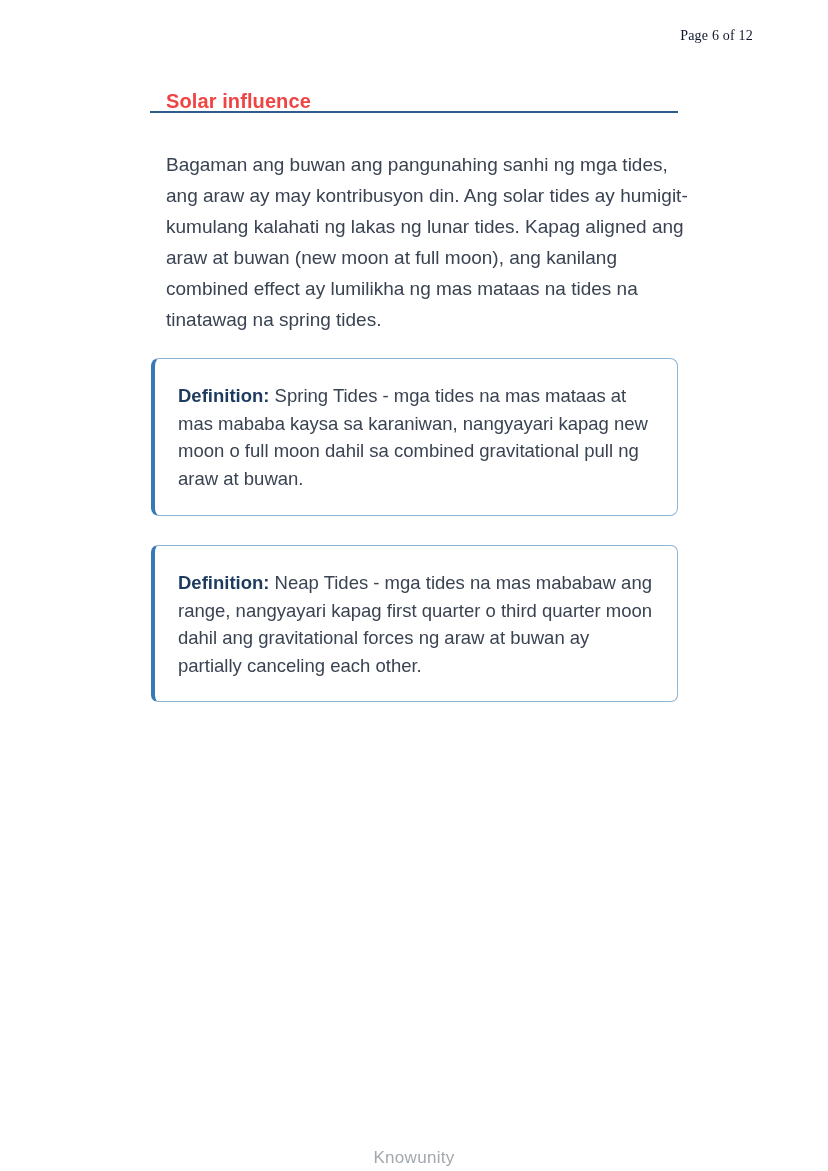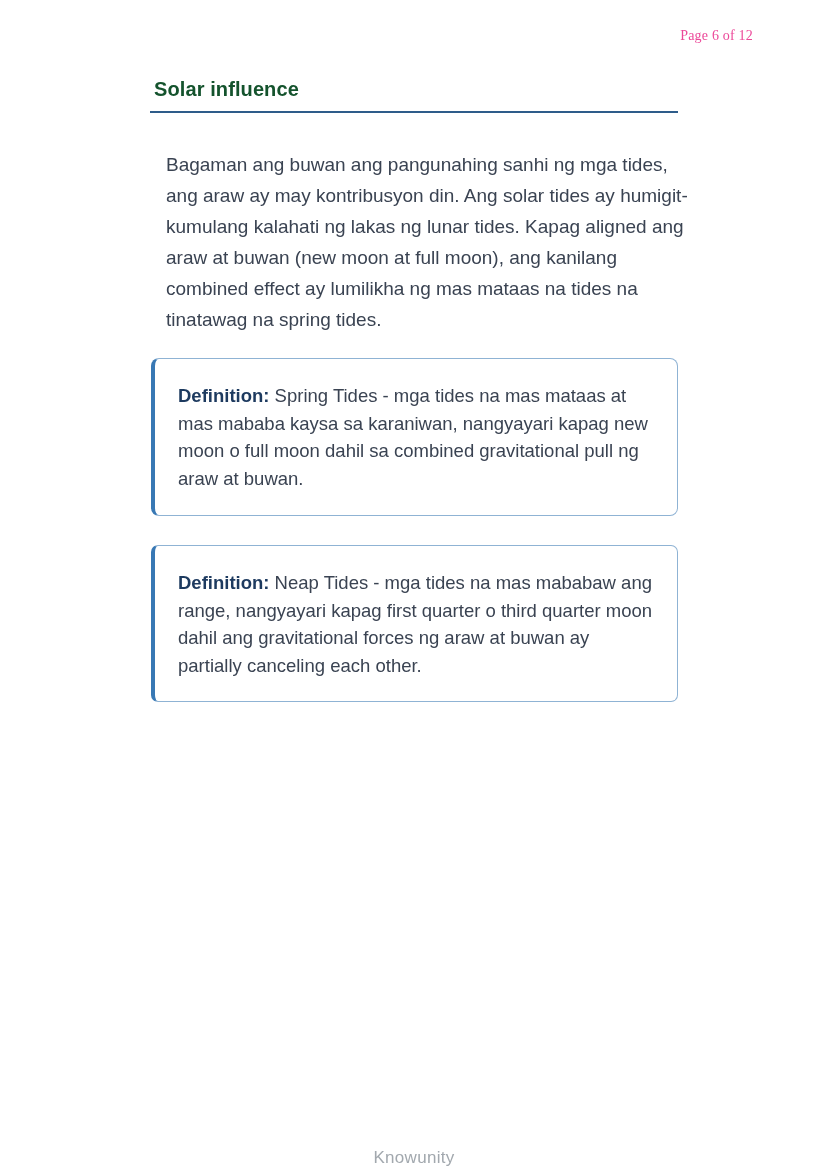--- a/index.html
+++ b/index.html
@@ -14,31 +14,31 @@
     background: #ffffff;
     font-family: "Liberation Sans", sans-serif;
     overflow: hidden;
   }
   .page-indicator {
     position: absolute;
     top: 28px;
     right: 75px;
     font-family: "Liberation Serif", serif;
     font-size: 14px;
-    color: #ec4899;
+    color: #0f172a;
     letter-spacing: 0.2px;
   }
   .section-title {
     position: absolute;
     left: 150px;
     top: 74px;
-    margin: 4px;
+    margin: 16px;
     font-size: 20px;
     font-weight: 700;
-    color: #14532d;
+    color: #ef4444;
     letter-spacing: 0.1px;
   }
   .title-rule {
     position: absolute;
     left: 150px;
     top: 111px;
     width: 528px;
     height: 2px;
     background: #2e5c8a;
     border: none;

